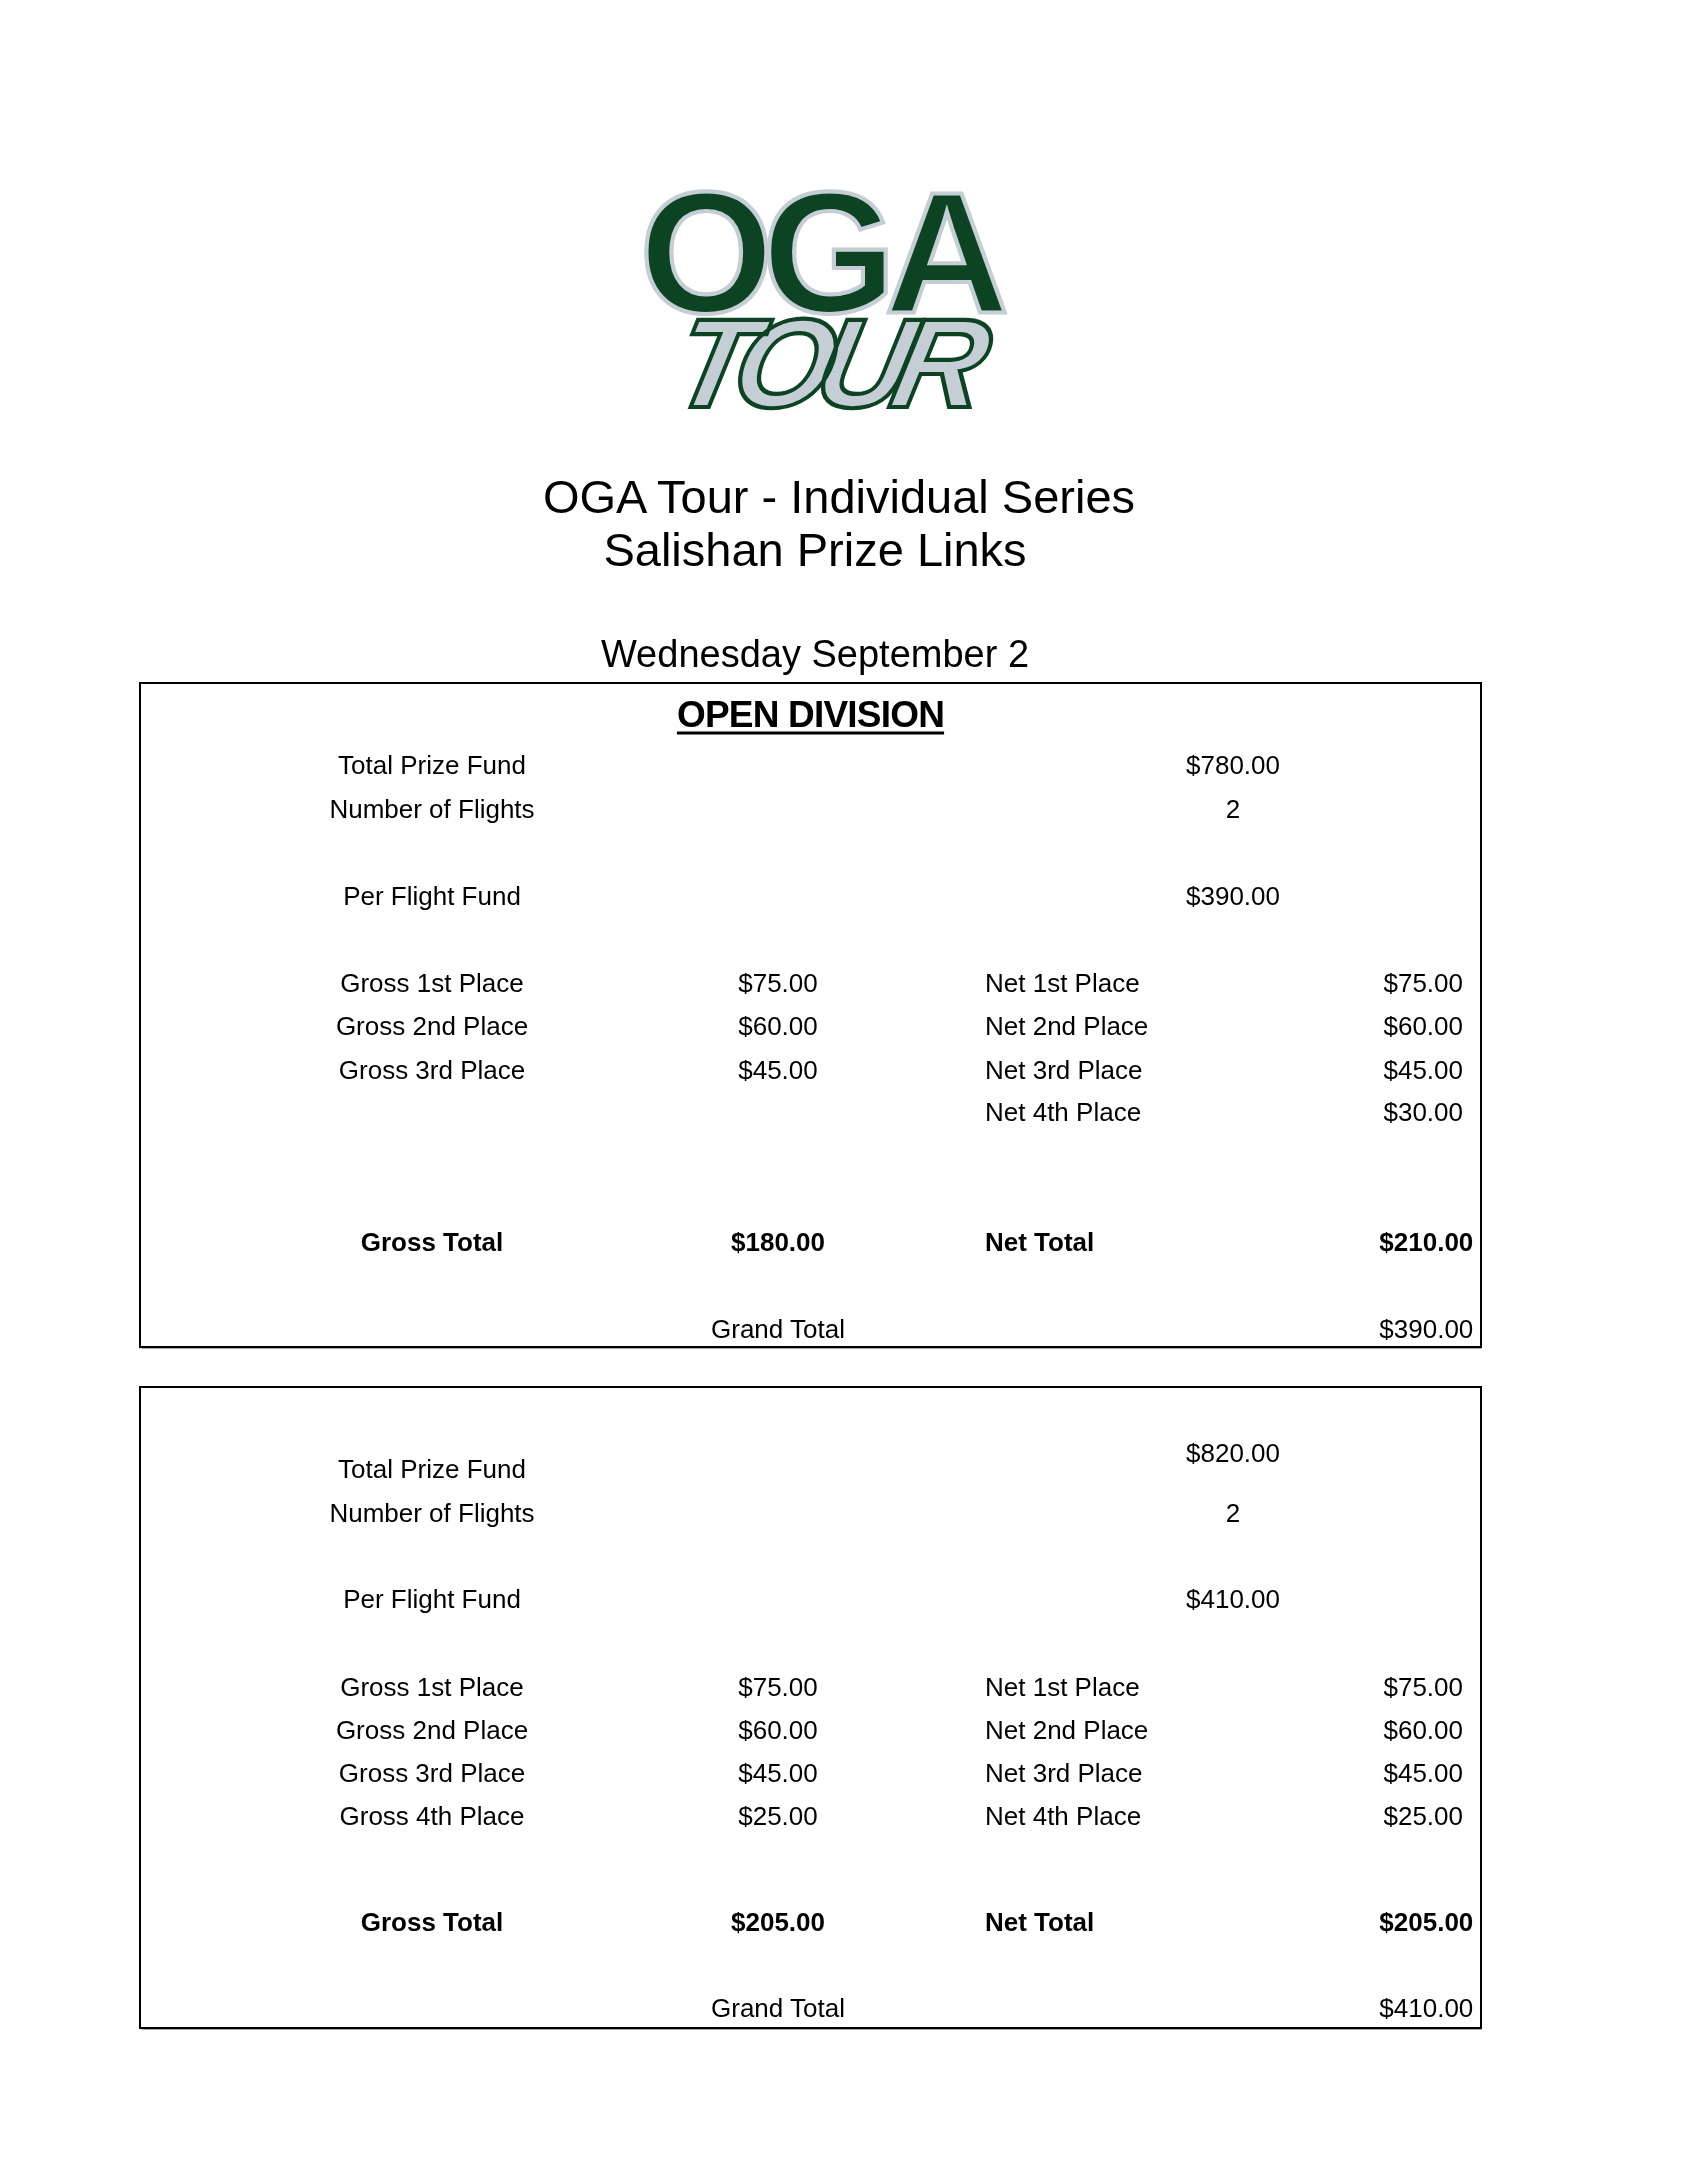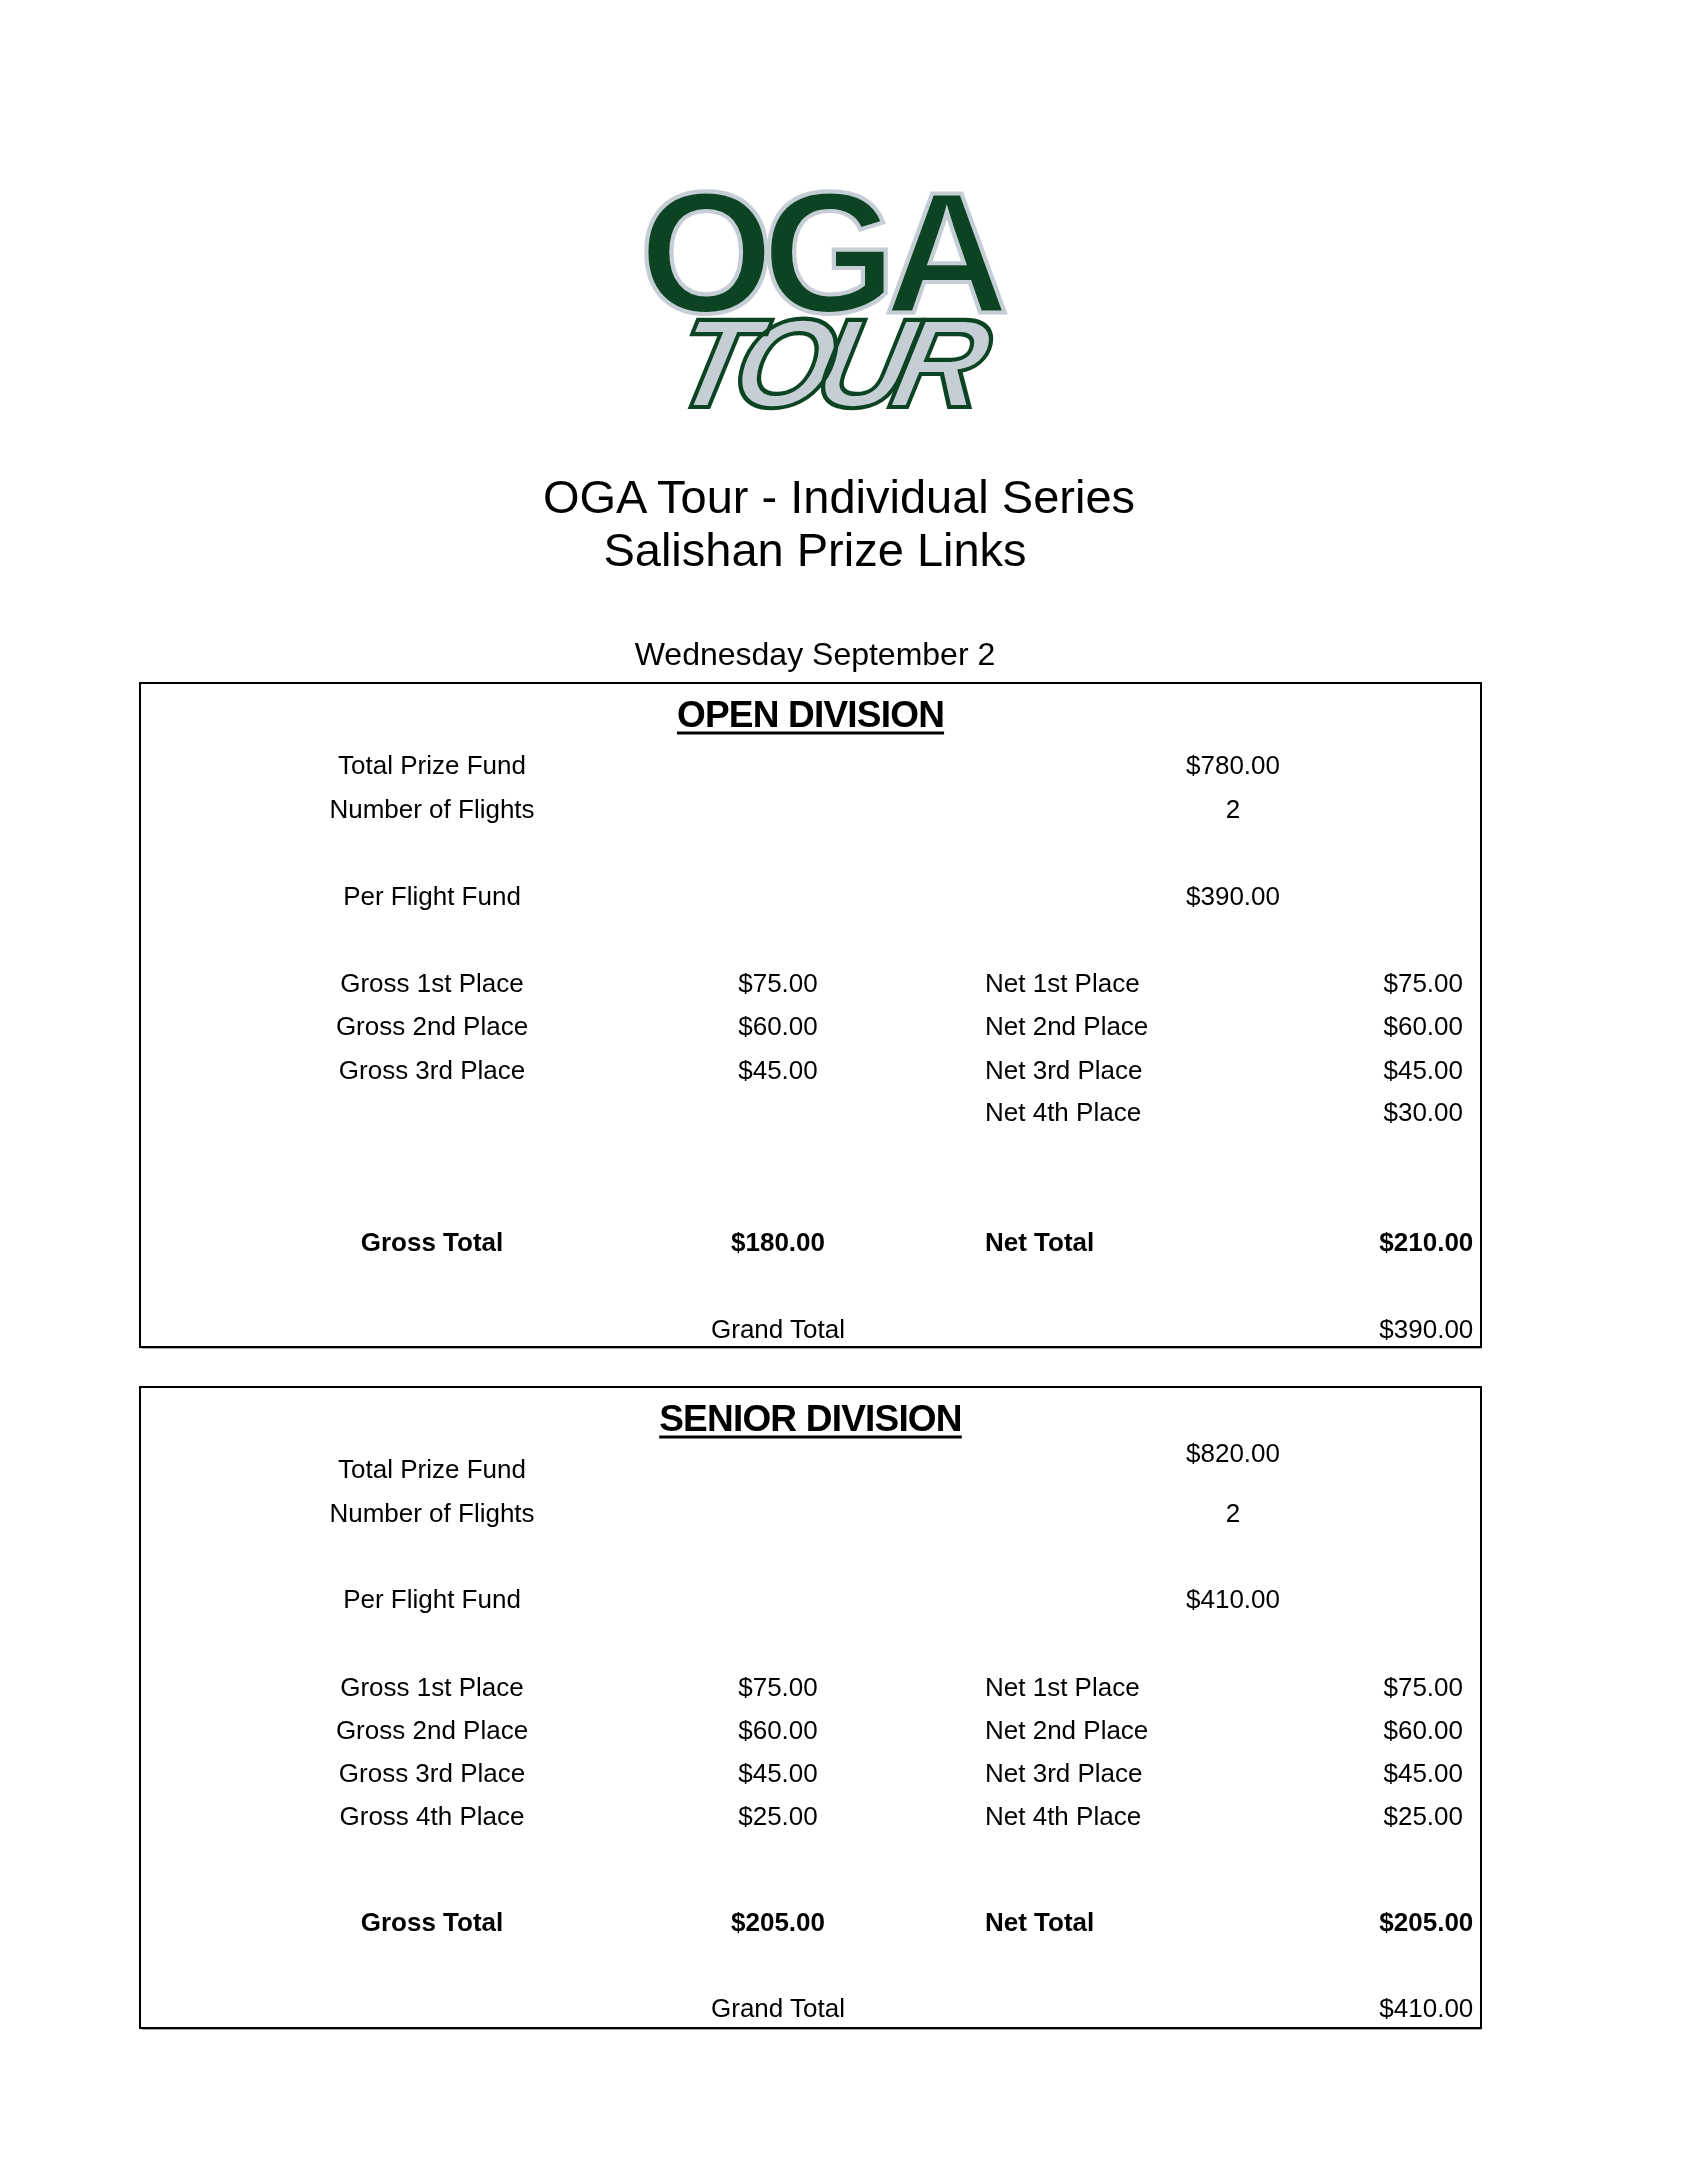--- a/index.html
+++ b/index.html
@@ -7,21 +7,21 @@
     width: 1687px; height: 2183px; position: relative; overflow: hidden;
     font-family: "Liberation Sans", "DejaVu Sans", sans-serif; color: #000;
   }
   .abs { position: absolute; }
   .logo { left: 626px; top: 186px; width: 385px; height: 231px; }
   .title {
     left: 0; width: 1630px; text-align: center; font-size: 47px; line-height: 1;
     transform: translateY(-50%);
   }
   .date {
-    left: 0; width: 1630px; text-align: center; font-size: 32px; line-height: 1;
+    left: 0; width: 1630px; text-align: center; font-size: 38px; line-height: 1;
     transform: translateY(-50%);
   }
   .box {
     left: 139px; width: 1343px; border: 2.5px solid #000; box-sizing: border-box;
     box-shadow: 0 0.8px 0.8px rgba(0,0,0,0.35);
   }
   .heading {
     position: absolute; left: 0; width: 100%; text-align: center;
     font-weight: bold; text-decoration: underline;
     text-decoration-thickness: 3.4px; text-underline-offset: 5px;
@@ -89,21 +89,20 @@
   <div class="cell c1 bold" style="top:558px;">Gross Total</div>
   <div class="cell c2 bold" style="top:558px;">$180.00</div>
   <div class="cell c3 bold" style="top:558px;">Net Total</div>
   <div class="cell c4 bold" style="top:558px;">$210.00</div>
 
   <div class="cell grand-label" style="top:645px;">Grand Total</div>
   <div class="cell grand-val" style="top:645px;">$390.00</div>
 </div>
 
 <div class="abs box" style="top:1386px; height:643px;">
-  <div class="heading" style="top:30px;">SENIOR DIVISION</div>
 
   <div class="cell c1" style="top:81px;">Total Prize Fund</div>
   <div class="cell cval" style="top:65px;">$820.00</div>
 
   <div class="cell c1" style="top:125px;">Number of Flights</div>
   <div class="cell cval" style="top:125px;">2</div>
 
   <div class="cell c1" style="top:211px;">Per Flight Fund</div>
   <div class="cell cval" style="top:211px;">$410.00</div>
 

